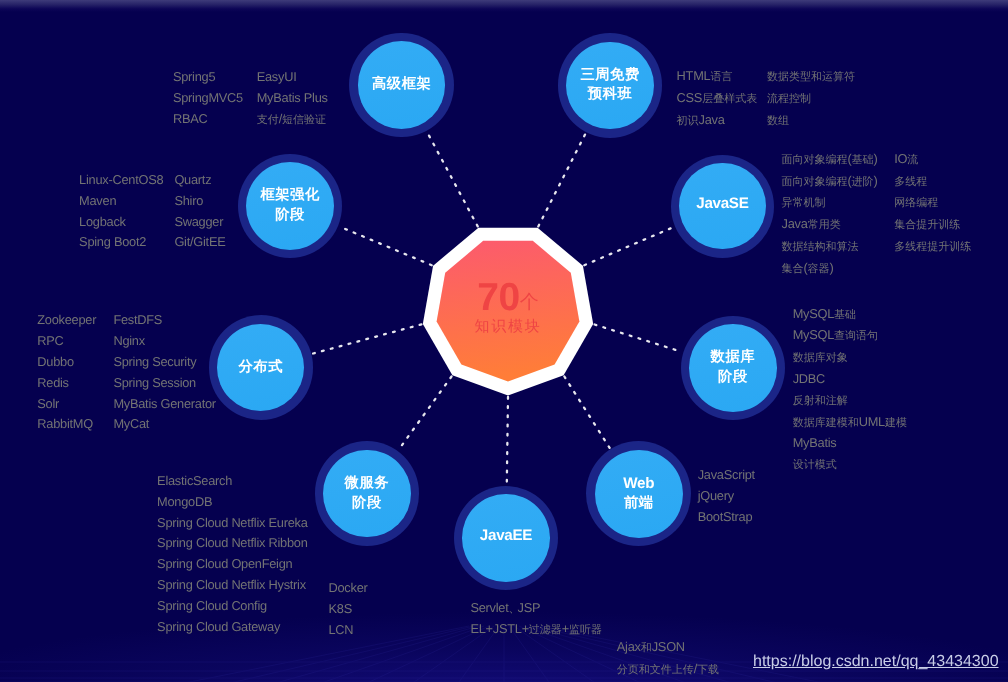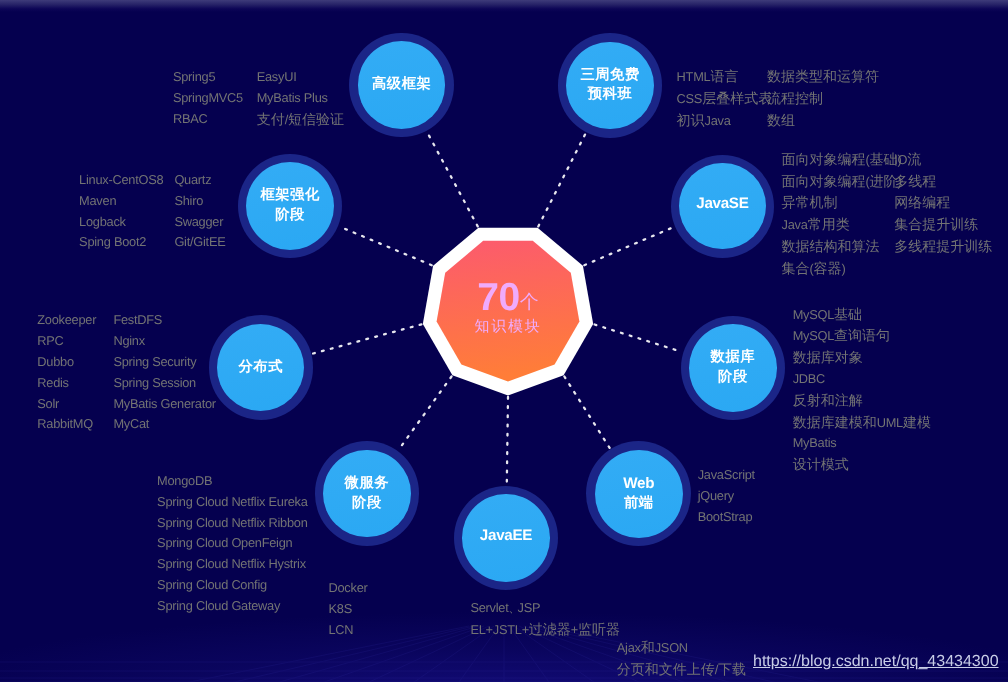--- a/index.html
+++ b/index.html
@@ -18,25 +18,25 @@
   .disc{position:absolute;border-radius:50%;
         background:linear-gradient(168deg,#33acf5 0%,#2aa8f3 100%);
         display:flex;flex-direction:column;align-items:center;justify-content:center;
         color:#ffffff;font-weight:700;text-align:center;transform:translateZ(0);}
   .disc span{display:block;line-height:19.7px;letter-spacing:.55px;white-space:nowrap;}
   .disc span.lat{letter-spacing:-0.3px;position:relative;top:-2.5px;}
   .disc span.lat2{letter-spacing:-0.3px;position:relative;top:-0.5px;}
   .txtgrp{position:absolute;color:#737373;font-size:12.8px;letter-spacing:-0.25px;white-space:nowrap;
           transform:translateZ(0);}
   .txtgrp div{line-height:20.8px;}
-  .cjk{font-style:normal;font-size:14px;letter-spacing:0;}
+  .cjk{font-style:normal;font-size:11px;letter-spacing:0;font-family:Liberation Serif, serif;}
   .cjkpun{font-style:normal;font-size:11.8px;letter-spacing:-3.2px;margin-right:0.5px;}
   .watermark{position:absolute;color:#c9cee7;font-size:16px;white-space:nowrap;letter-spacing:0px;
              transform:translateZ(0);}
-  .ctr{position:absolute;left:408px;top:276px;width:200px;text-align:center;color:#f0abfc;
+  .ctr{position:absolute;left:408px;top:276px;width:200px;text-align:center;color:#ef4444;
        white-space:nowrap;z-index:5;transform:translateZ(0);}
   .ctr-num{font-size:39px;font-weight:700;letter-spacing:-0.5px;}
   .ctr-unit{font-size:19px;font-weight:400;position:relative;top:-2px;}
   .ctr-label{font-size:15px;font-weight:400;letter-spacing:1.8px;margin-top:-2px;}
 </style>
 </head>
 <body>
 
 <div id="stage">
   <div class="bg-top"></div>
@@ -200,20 +200,21 @@
         <div>MySQL<i class="cjk">基础</i></div>
         <div>MySQL<i class="cjk">查询语句</i></div>
         <div><i class="cjk">数据库对象</i></div>
         <div>JDBC</div>
         <div><i class="cjk">反射和注解</i></div>
         <div><i class="cjk">数据库建模和</i>UML<i class="cjk">建模</i></div>
         <div>MyBatis</div>
         <div><i class="cjk">设计模式</i></div>
       </div>
       <div class="txtgrp" style="left: 157.1px; top: 471.1px;">
+        <div>ElasticSearch</div>
         <div>MongoDB</div>
         <div>Spring Cloud Netflix Eureka</div>
         <div>Spring Cloud Netflix Ribbon</div>
         <div>Spring Cloud OpenFeign</div>
         <div>Spring Cloud Netflix Hystrix</div>
         <div>Spring Cloud Config</div>
         <div>Spring Cloud Gateway</div>
       </div>
       <div class="txtgrp" style="left: 328.5px; top: 578.1px;">
         <div>Docker</div>

